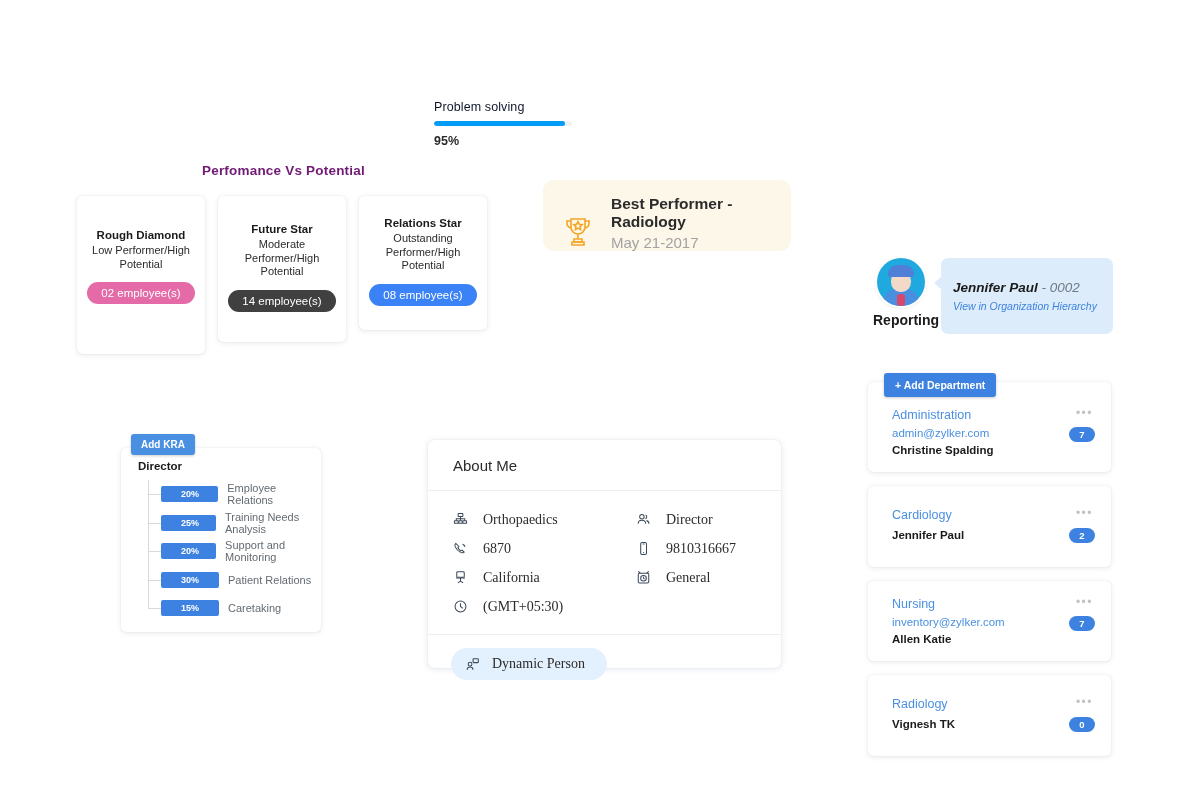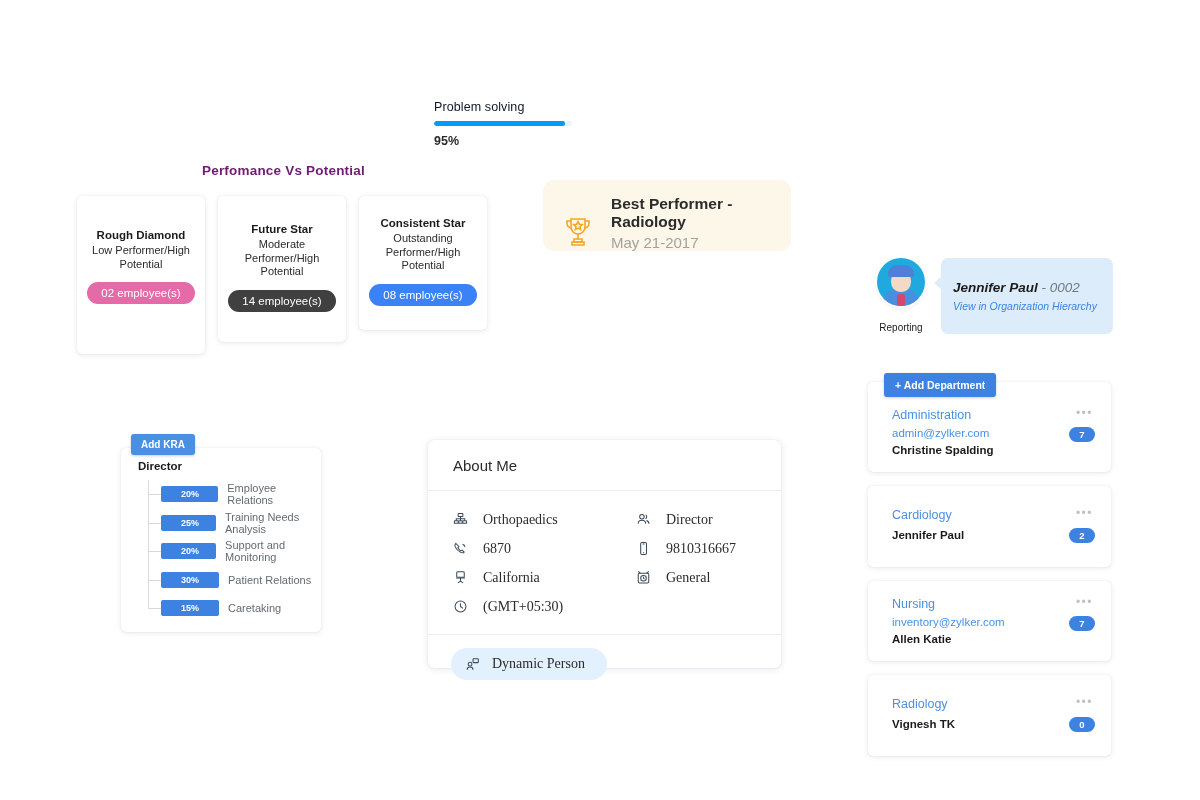--- a/index.html
+++ b/index.html
@@ -82,21 +82,21 @@
     background: #4f7fd6; border-radius: 13px 13px 4px 4px;
   }
   #avatar .body {
     position: absolute; left: 6px; bottom: 0; width: 36px; height: 17px;
     background: #4a8ee0; border-radius: 14px 14px 0 0;
   }
   #avatar .collar {
     position: absolute; left: 20px; bottom: 0; width: 8px; height: 12px;
     background: #d8466b; border-radius: 3px;
   }
-  #reporting-label { font-size: 10px; font-weight: normal; color: #1b1b1b; margin-top: 16px; }
+  #reporting-label { font-size: 14px; font-weight: bold; color: #1b1b1b; margin-top: 6px; }
   #report-bubble {
     position: absolute; left: 68px; top: 0; width: 172px;
     background: #ddecfa; border-radius: 7px; padding: 22px 12px; box-sizing: border-box; font-style: italic;
   }
   #report-bubble:before {
     content: ""; position: absolute; left: -7px; top: 18px;
     border-top: 7px solid transparent; border-bottom: 7px solid transparent;
     border-right: 8px solid #ddecfa;
   }
   #report-name { font-size: 13.5px; color: #6f7a85; }
@@ -199,21 +199,21 @@
     <div class="pvp-name">Rough Diamond</div>
     <div class="pvp-desc">Low Performer/High Potential</div>
     <div class="pvp-pill" style="background: rgb(229, 106, 168);">02 employee(s)</div>
   </div>
   <div class="pvp-card c2">
     <div class="pvp-name">Future Star</div>
     <div class="pvp-desc">Moderate Performer/High Potential</div>
     <div class="pvp-pill" style="background: #404040;">14 employee(s)</div>
   </div>
   <div class="pvp-card c3">
-    <div class="pvp-name">Consistent Star</div>
+    <div class="pvp-name">Relations Star</div>
     <div class="pvp-desc">Outstanding Performer/High Potential</div>
     <div class="pvp-pill" style="background: #3b82f6;">08 employee(s)</div>
   </div>
 </div>
 
 <div class="abs" id="best-banner" style="background: rgb(253, 247, 233);">
   <span>
     <svg width="30" height="32" viewBox="0 0 30 32" fill="none" stroke="#f2a725" stroke-width="1.6">
       <path d="M8 4h14v8a7 7 0 0 1-14 0z"></path>
       <path d="M8 6H4v2a5 5 0 0 0 4 5"></path>

